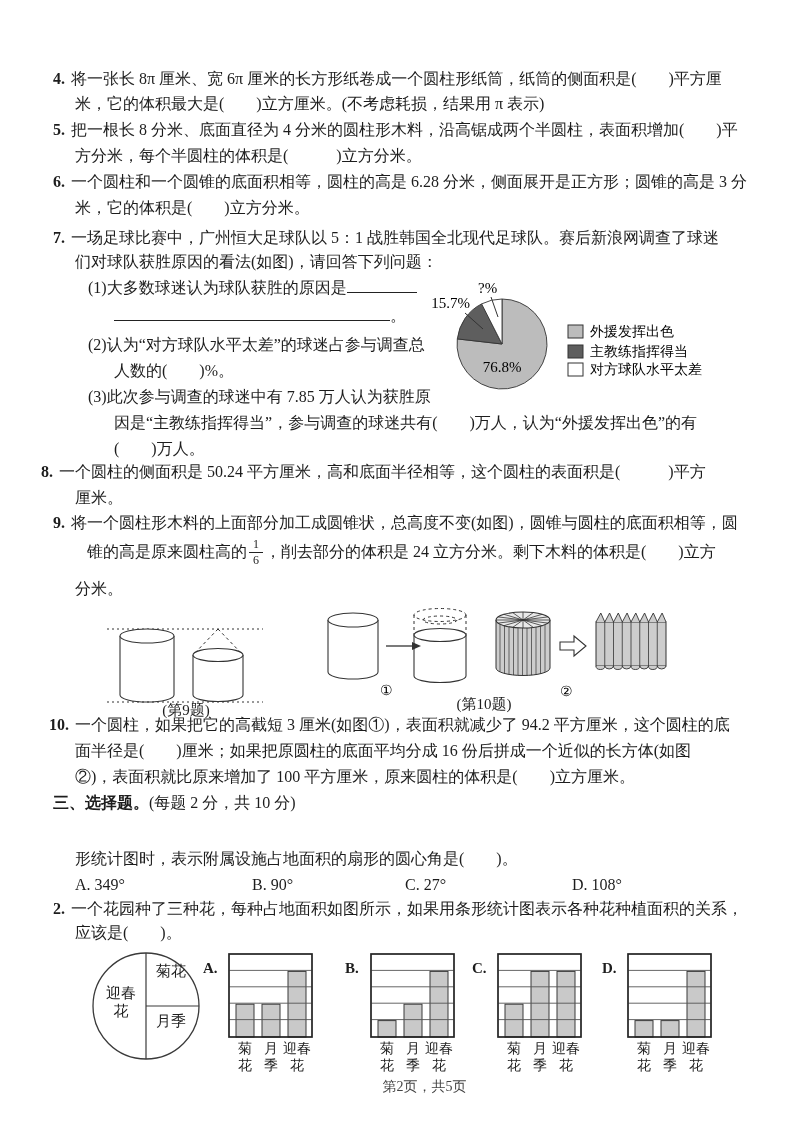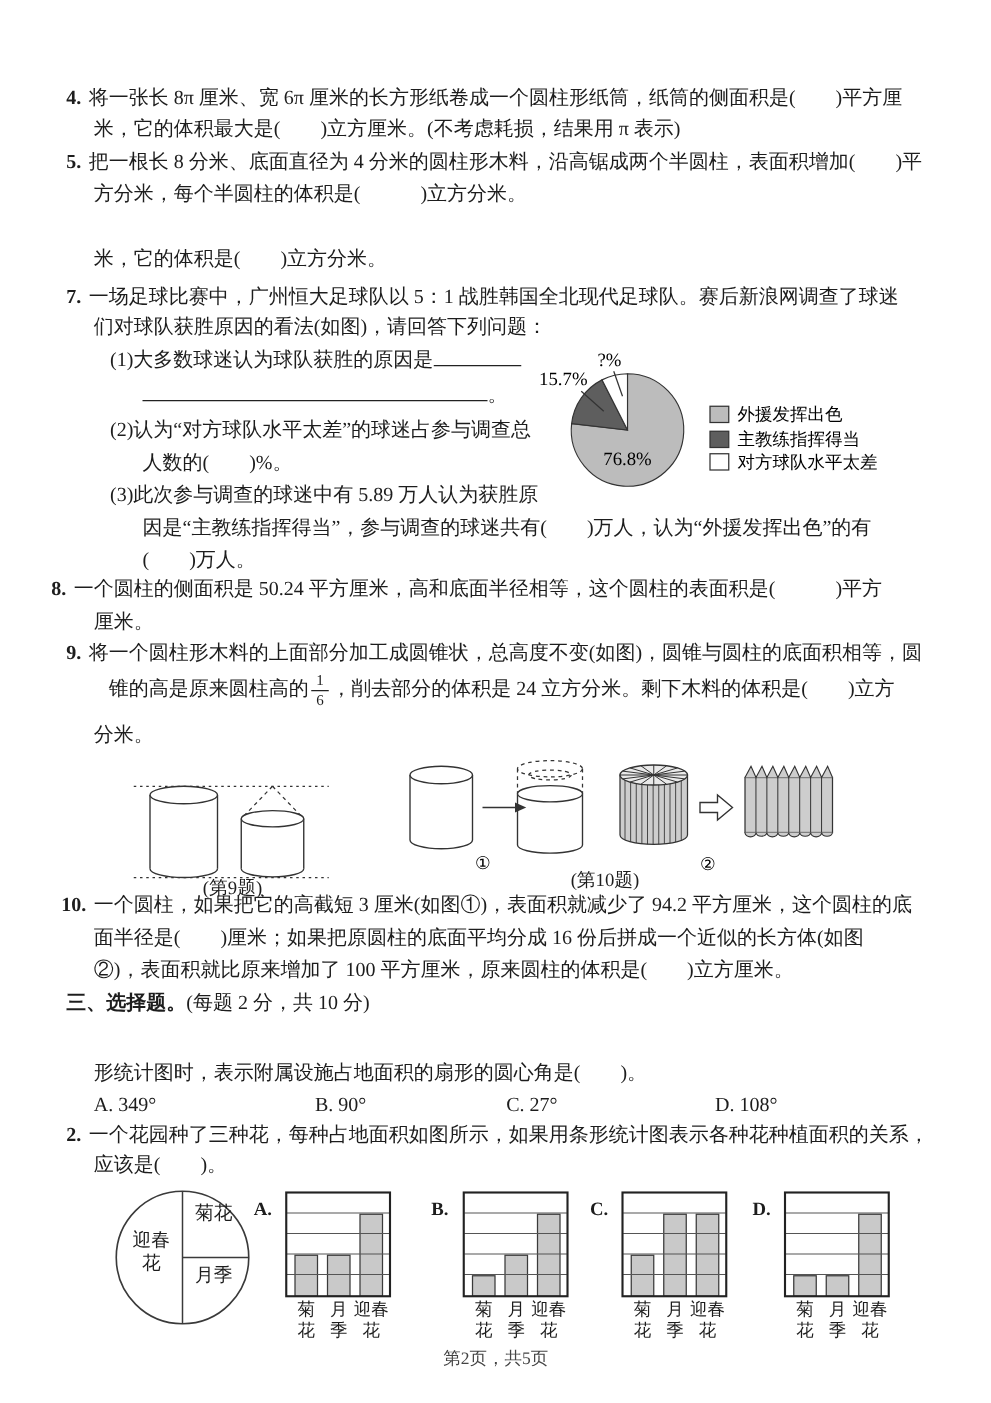--- a/index.html
+++ b/index.html
@@ -1,18 +1,18 @@
 <!DOCTYPE html>
 <html><head>
 <meta charset="utf-8">
 <style>
   html,body{margin:0;padding:0;}
   body{width:793px;height:1122px;background:#ffffff;position:relative;overflow:hidden;
        font-family:"Liberation Serif","DejaVu Serif",serif;color:#1d1d1d;}
-  .page{position:absolute;inset:0;}
+  .page{position:absolute;inset:0;padding-left:28px;}
   .ln{position:absolute;font-size:16px;line-height:22px;white-space:pre;color:#1d1d1d;}
   .ln b.num{margin-right:6px;}
   .blank{display:inline-block;border-bottom:1px solid #222;height:15px;vertical-align:baseline;}
   .frac{display:inline-block;text-align:center;vertical-align:-8px;font-size:12px;line-height:1.05;margin:0 2px;}
   .frac .fnum{display:block;border-bottom:1px solid #222;padding:0 4px 1px;}
   .frac .fden{display:block;padding-top:1px;}
   .flexln{display:flex;align-items:center;}
   .caption{position:absolute;font-size:15px;text-align:center;}
   .optletter{position:absolute;font-size:15px;font-weight:bold;}
   .flower-label{position:absolute;font-size:15px;text-align:center;word-break:break-all;line-height:18px;}
@@ -30,29 +30,30 @@
 <body>
 
 <div class="page">
 
   <div class="ln" style="left:53px;top:68px"><b class="num">4.</b><span>将一张长 8π 厘米、宽 6π 厘米的长方形纸卷成一个圆柱形纸筒，纸筒的侧面积是(　　)平方厘</span></div>
   <div class="ln" style="left:75px;top:93px"><span>米，它的体积最大是(　　)立方厘米。(不考虑耗损，结果用 π 表示)</span></div>
 
   <div class="ln" style="left:53px;top:119px"><b class="num">5.</b><span>把一根长 8 分米、底面直径为 4 分米的圆柱形木料，沿高锯成两个半圆柱，表面积增加(　　)平</span></div>
   <div class="ln" style="left:75px;top:145px"><span>方分米，每个半圆柱的体积是(　　　)立方分米。</span></div>
 
+  <div class="ln" style="left:53px;top:171px"><b class="num">6.</b><span>一个圆柱和一个圆锥的底面积相等，圆柱的高是 6.28 分米，侧面展开是正方形；圆锥的高是 3 分</span></div>
   <div class="ln" style="left:75px;top:197px"><span>米，它的体积是(　　)立方分米。</span></div>
 
   <div class="ln" style="left:53px;top:227px"><b class="num">7.</b><span>一场足球比赛中，广州恒大足球队以 5：1 战胜韩国全北现代足球队。赛后新浪网调查了球迷</span></div>
   <div class="ln" style="left:75px;top:251px"><span>们对球队获胜原因的看法(如图)，请回答下列问题：</span></div>
   <div class="ln" style="left:88px;top:277px"><span>(1)大多数球迷认为球队获胜的原因是</span><span class="blank" style="width:70px"></span></div>
   <div class="ln" style="left:114px;top:305px"><span class="blank" style="width:276px"></span><span>。</span></div>
   <div class="ln" style="left:88px;top:334px"><span>(2)认为“对方球队水平太差”的球迷占参与调查总</span></div>
   <div class="ln" style="left:114px;top:360px"><span>人数的(　　)%。</span></div>
-  <div class="ln" style="left:88px;top:386px"><span>(3)此次参与调查的球迷中有 5.89 万人认为获胜原</span></div>
+  <div class="ln" style="left:88px;top:386px"><span>(3)此次参与调查的球迷中有 7.85 万人认为获胜原</span></div>
   <div class="ln" style="left:114px;top:412px"><span>因是“主教练指挥得当”，参与调查的球迷共有(　　)万人，认为“外援发挥出色”的有</span></div>
   <div class="ln" style="left:114px;top:438px"><span>(　　)万人。</span></div>
 
   <div class="ln" style="left:41px;top:461px"><b class="num">8.</b><span>一个圆柱的侧面积是 50.24 平方厘米，高和底面半径相等，这个圆柱的表面积是(　　　)平方</span></div>
   <div class="ln" style="left:75px;top:487px"><span>厘米。</span></div>
 
   <div class="ln" style="left:53px;top:512px"><b class="num">9.</b><span>将一个圆柱形木料的上面部分加工成圆锥状，总高度不变(如图)，圆锥与圆柱的底面积相等，圆</span></div>
   <div class="ln flexln" style="left:87px;top:538px"><span>锥的高是原来圆柱高的</span><span class="frac"><span class="fnum">1</span><span class="fden">6</span></span><span>，削去部分的体积是 24 立方分米。剩下木料的体积是(　　)立方</span></div>
   <div class="ln" style="left:75px;top:578px"><span>分米。</span></div>
 

